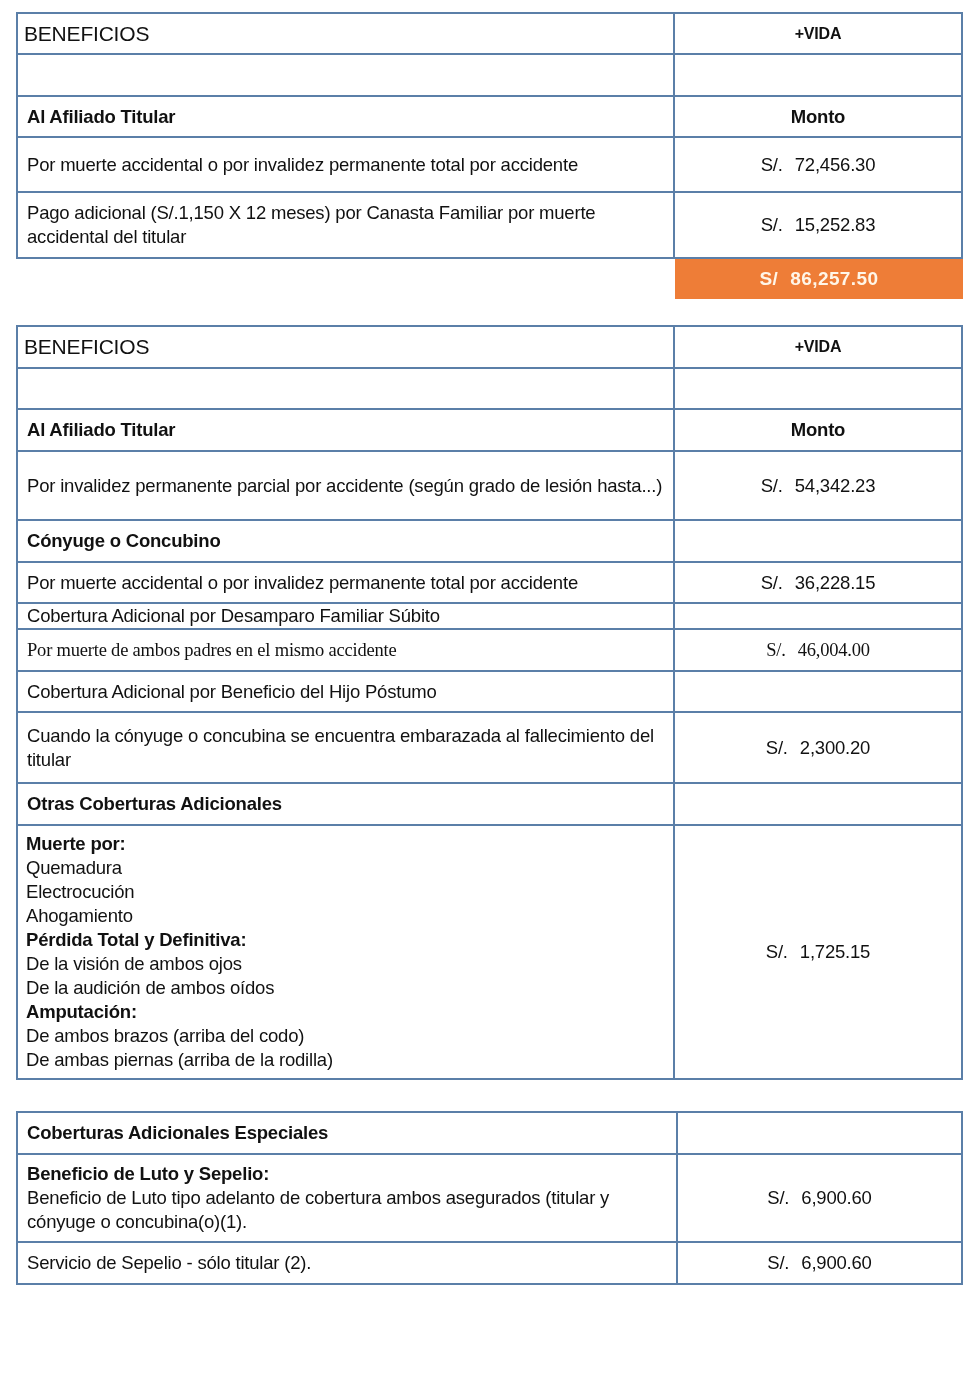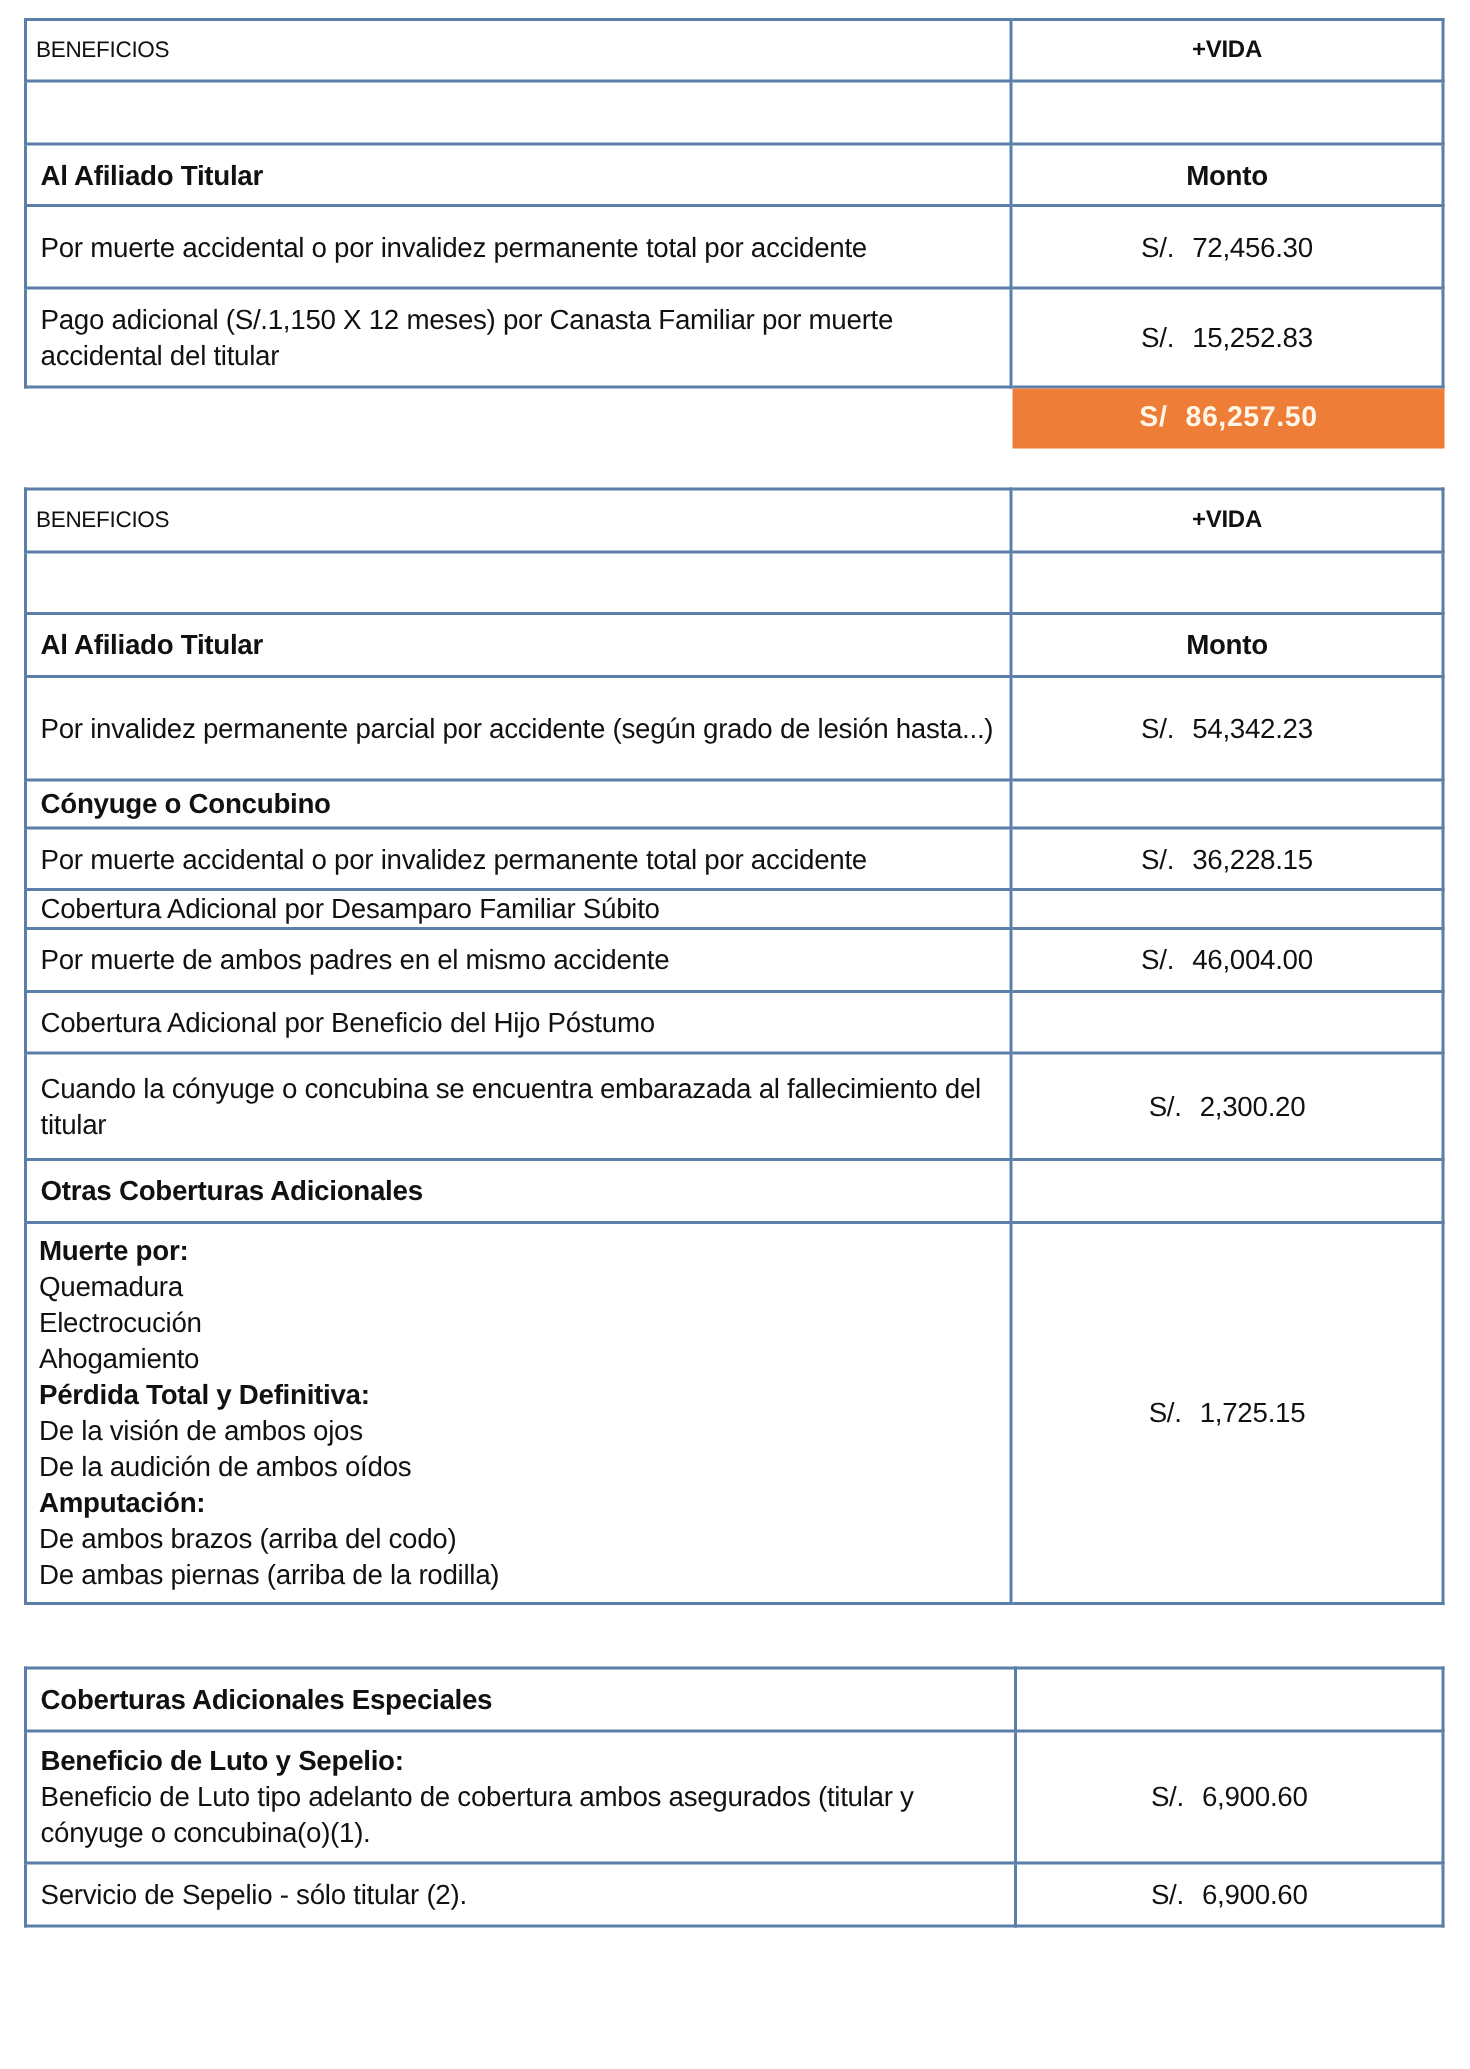--- a/index.html
+++ b/index.html
@@ -10,21 +10,21 @@
   .tbl {
     position: absolute; left: 16px; width: 947px;
     border-collapse: collapse; table-layout: fixed;
   }
   .tbl td {
     border: 2px solid #5b7fa8; padding: 0 9px; vertical-align: middle;
     font-size: 18.5px; line-height: 24px; letter-spacing: -0.2px;
   }
   .tbl td.c1 { width: 640px; }
   .tbl td.c2 { text-align: center; padding: 0 8px; }
-  .tbl td.head { font-size: 15px; padding-left: 6px; }
+  .tbl td.head { font-size: 21px; padding-left: 6px; }
   .tbl td.headc { font-weight: bold; font-size: 16px; }
   .bold { font-weight: bold; }
   .amt { letter-spacing: 0.6px; }
   .amt .cur { margin-right: 12px; }
   .total {
     position: absolute; left: 675px; top: 259px; width: 288px; height: 40px;
     background: #ee7d37; color: #fff6e8; font-weight: bold; font-size: 19px;
     display: flex; align-items: center; justify-content: center; letter-spacing: 0.4px;
   }
   .multi { padding-top: 6px !important; padding-bottom: 6px !important; line-height: 24px; }
@@ -74,33 +74,33 @@
         <td class="c2"></td>
   </tr>
   <tr style="height:42px;">
     <td class="c1 bold">Al Afiliado  Titular</td>
     <td class="c2 bold">Monto</td>
   </tr>
   <tr style="height:69px;">
     <td class="c1 multi">Por invalidez permanente parcial por accidente (según grado de lesión hasta...)</td>
     <td class="c2 amt"><span class="cur">S/.</span><span>54,342.23</span></td>
   </tr>
-  <tr style="height:32px;margin-top:28px;">
+  <tr style="height:42px;margin-top:28px;">
     <td class="c1 bold">Cónyuge  o Concubino</td>
     <td class="c2"></td>
   </tr>
   <tr style="height:41px;">
     <td class="c1">Por muerte accidental o por invalidez permanente total por accidente</td>
     <td class="c2 amt"><span class="cur">S/.</span><span>36,228.15</span></td>
   </tr>
   <tr style="height:26px;">
     <td class="c1">Cobertura Adicional por Desamparo Familiar Súbito</td>
     <td class="c2"></td>
   </tr>
-  <tr style="height:42px;">
+  <tr style="height:42px;font-family:Liberation Serif, serif;">
     <td class="c1">Por muerte de ambos padres en el mismo accidente</td>
     <td class="c2 amt"><span class="cur">S/.</span><span>46,004.00</span></td>
   </tr>
   <tr style="height:41px;">
     <td class="c1">Cobertura Adicional por Beneficio del Hijo Póstumo</td>
     <td class="c2"></td>
   </tr>
   <tr style="height:71px;">
     <td class="c1 multi">Cuando la cónyuge o concubina se encuentra embarazada al fallecimiento del titular</td>
     <td class="c2 amt"><span class="cur">S/.</span><span>2,300.20</span></td>

